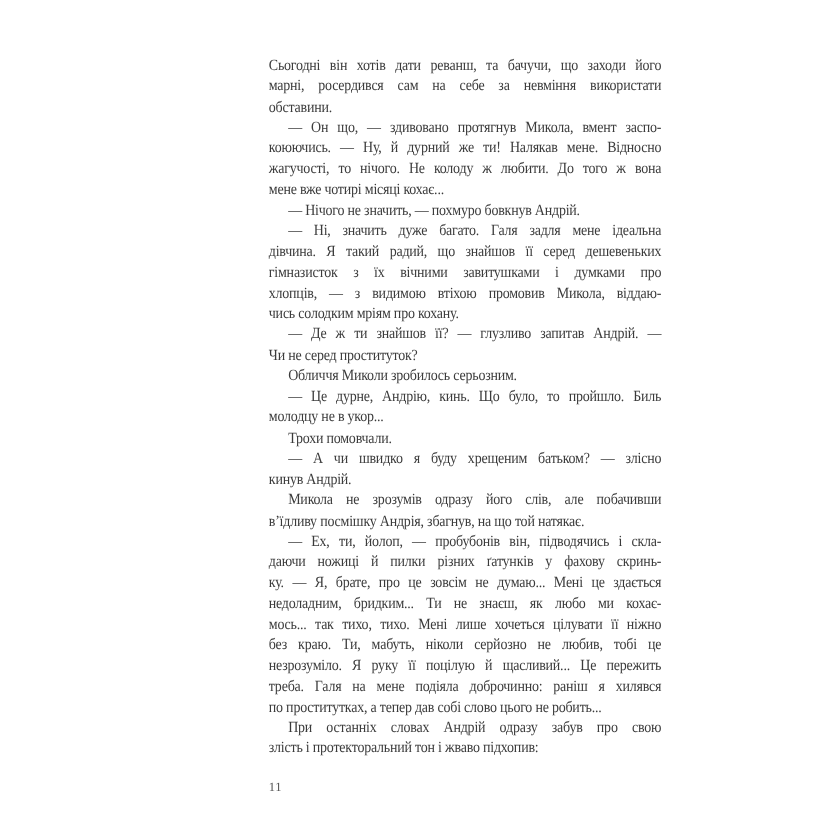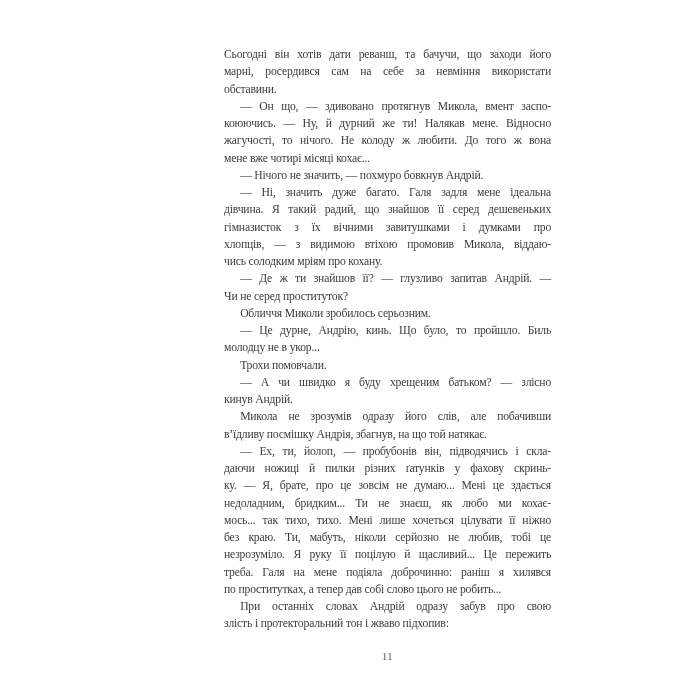--- a/index.html
+++ b/index.html
@@ -43,21 +43,21 @@
     text-align-last: left;
   }
   .line.indent {
     padding-left: 18px;
   }
   .page-number {
     position: absolute;
     left: 188px;
     top: 651px;
     width: 327px;
-    text-align: center;
+    text-align: left;
     font-size: 10.5px;
     letter-spacing: 0.5px;
     color: #555555;
   }
 </style>
 </head>
 <body>
 
 <div class="book-page">
   <div class="text-column">

